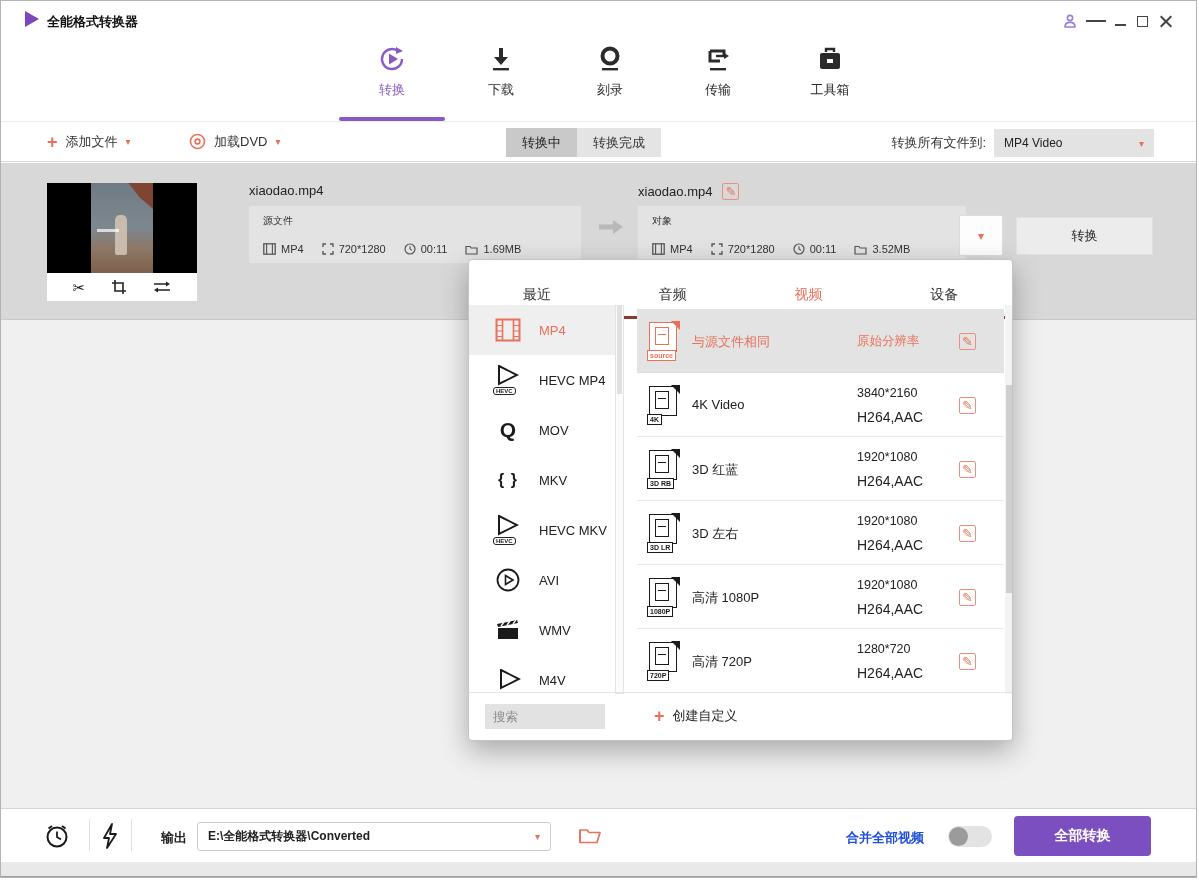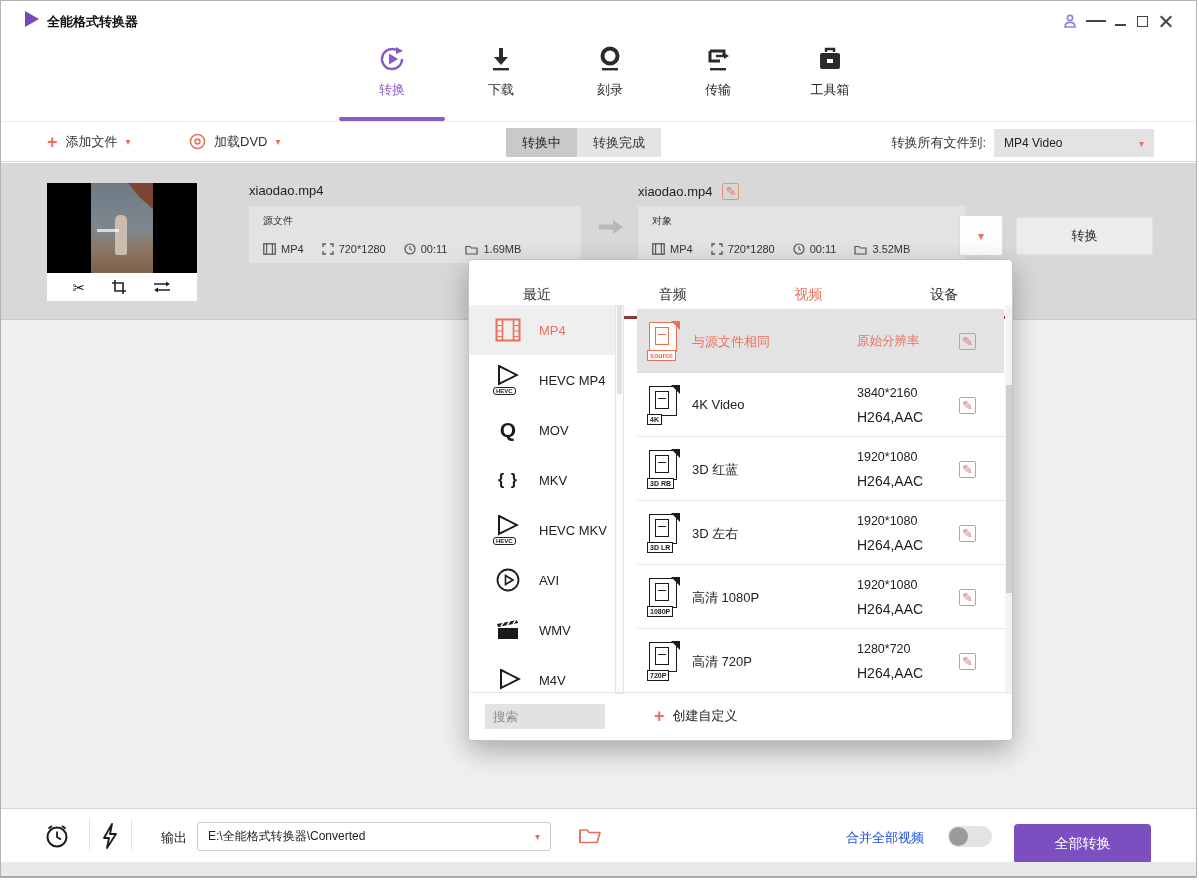--- a/index.html
+++ b/index.html
@@ -115,30 +115,30 @@
   .preset-scroll { position:absolute; left:536px; top:0; width:9px; height:100%; background:#f3f3f3; }
   .preset-thumb { position:absolute; left:1px; top:80px; width:7px; height:208px; background:#cfcfcf; }
 
   .popup-foot { position:absolute; left:0; bottom:0; width:100%; height:48px; border-top:1px solid #e5e5e5; }
   .search-input { position:absolute; left:16px; top:11px; width:120px; height:25px; background:#e2e2e2; border:none;
     padding:0 8px; font-size:12.5px; color:#555; font-family:inherit; }
   .search-input::placeholder { color:#8a8a8a; }
   .create-custom { position:absolute; left:185px; top:14px; display:flex; gap:8px; align-items:center; font-size:13px; color:#222; cursor:pointer; }
 
   
-  .bottombar { position:absolute; left:0; top:807px; width:100%; height:72px; background:#fff; border-top:1px solid #d5d5d5; }
+  .bottombar { position:absolute; left:0; top:807px; width:100%; height:72px; background:#fff; border-top:1px solid #d5d5d5;font-weight:bold; }
   .bb-ic { position:absolute; top:14px; cursor:pointer; }
   .bb-sep { position:absolute; top:10px; width:1px; height:32px; background:#e2e2e2; }
   .out-label { position:absolute; left:160px; top:20px; font-size:13px; color:#222; }
   .out-select { position:absolute; left:196px; top:13px; width:354px; height:29px; background:#fff; border:1px solid #ccc; border-radius:3px;
     display:flex; align-items:center; justify-content:space-between; padding:0 10px; font-size:12px; color:#222; cursor:pointer; }
   .merge-label { position:absolute; right:272px; top:20px; font-size:13px; color:#1d4ed8; }
   .toggle { position:absolute; right:204px; top:17px; width:44px; height:21px; background:#e3e3e3; border-radius:11px; cursor:pointer; }
   .toggle .knob { position:absolute; left:1px; top:1px; width:19px; height:19px; border-radius:50%; background:#9b9b9b; }
-  .convert-all-btn { position:absolute; right:45px; top:15px; width:137px; height:40px; background:#7b4fc0; border-radius:4px;
+  .convert-all-btn { position:absolute; right:45px; top:7px; width:137px; height:40px; background:#7b4fc0; border-radius:4px;
     color:#fff; font-size:14px; display:flex; align-items:center; justify-content:center; cursor:pointer; }
 
   .footer-gap { position:absolute; left:0; top:861px; width:100%; height:14px; background:#e9e9e9; }
   .bottom-shade { position:absolute; left:0; top:875px; width:100%; height:3px; background:#9e9e9e; }
 </style>
 </head>
 <body>
 
 <div class="window">
 

